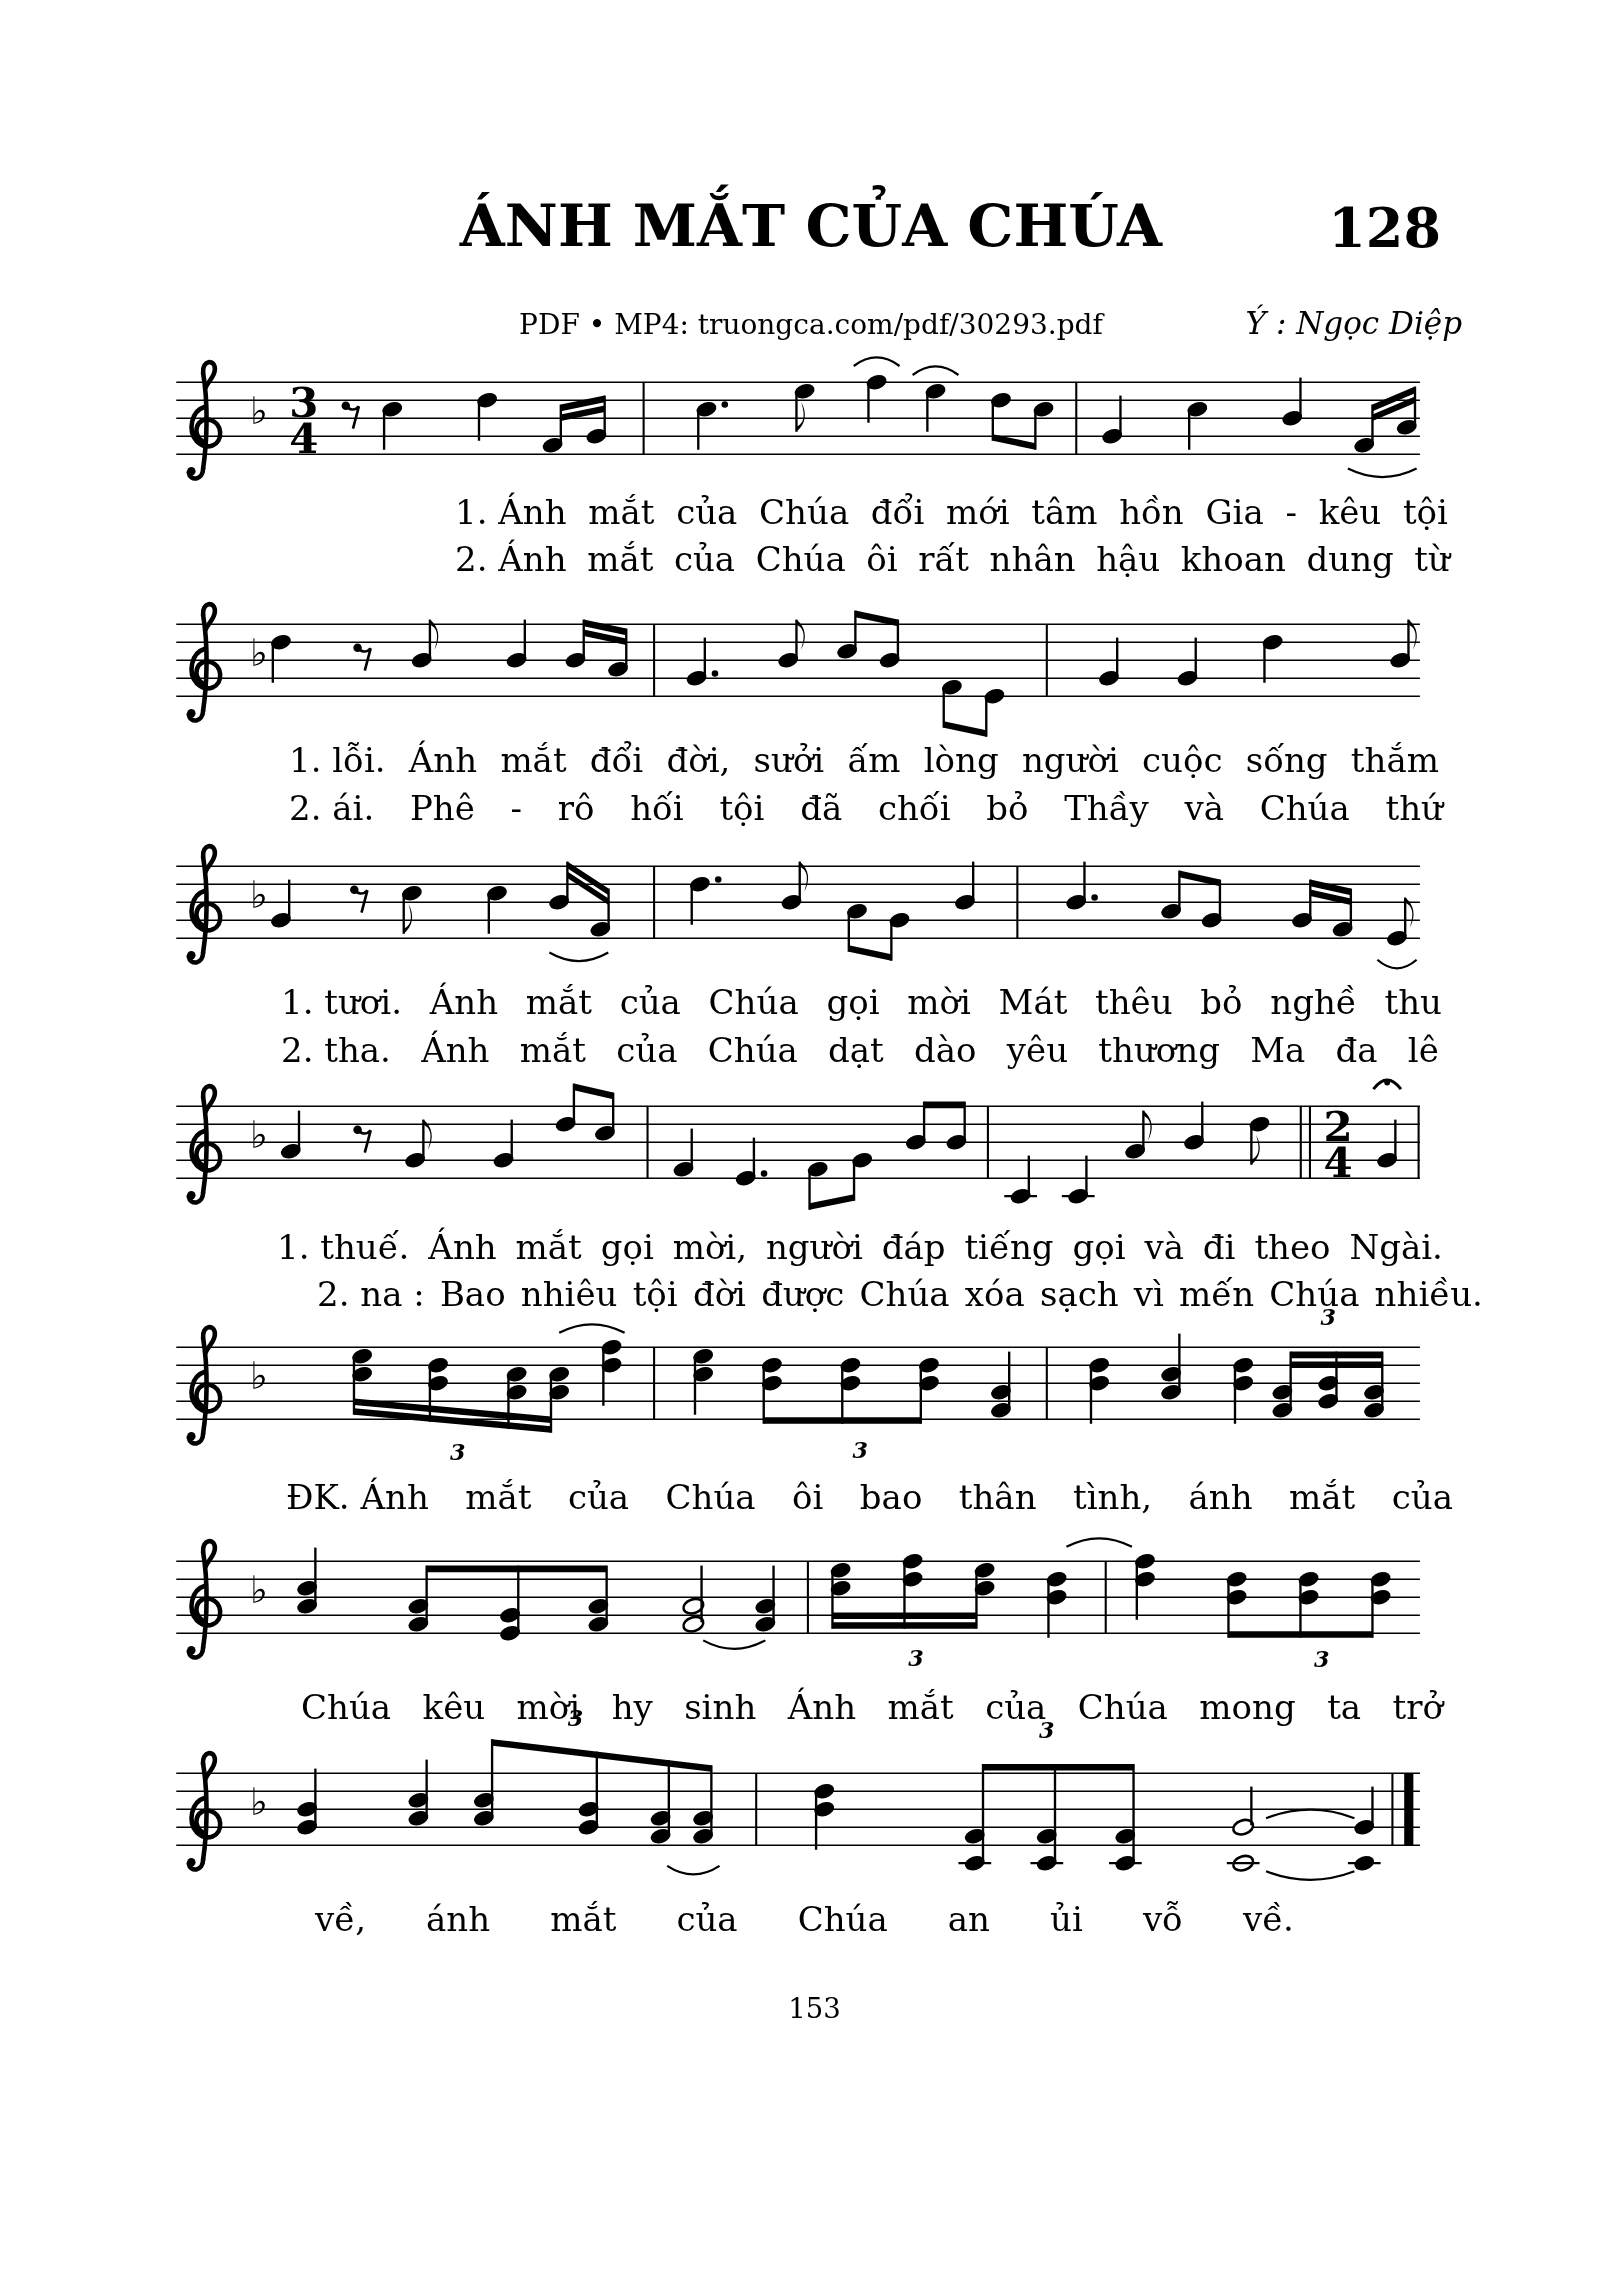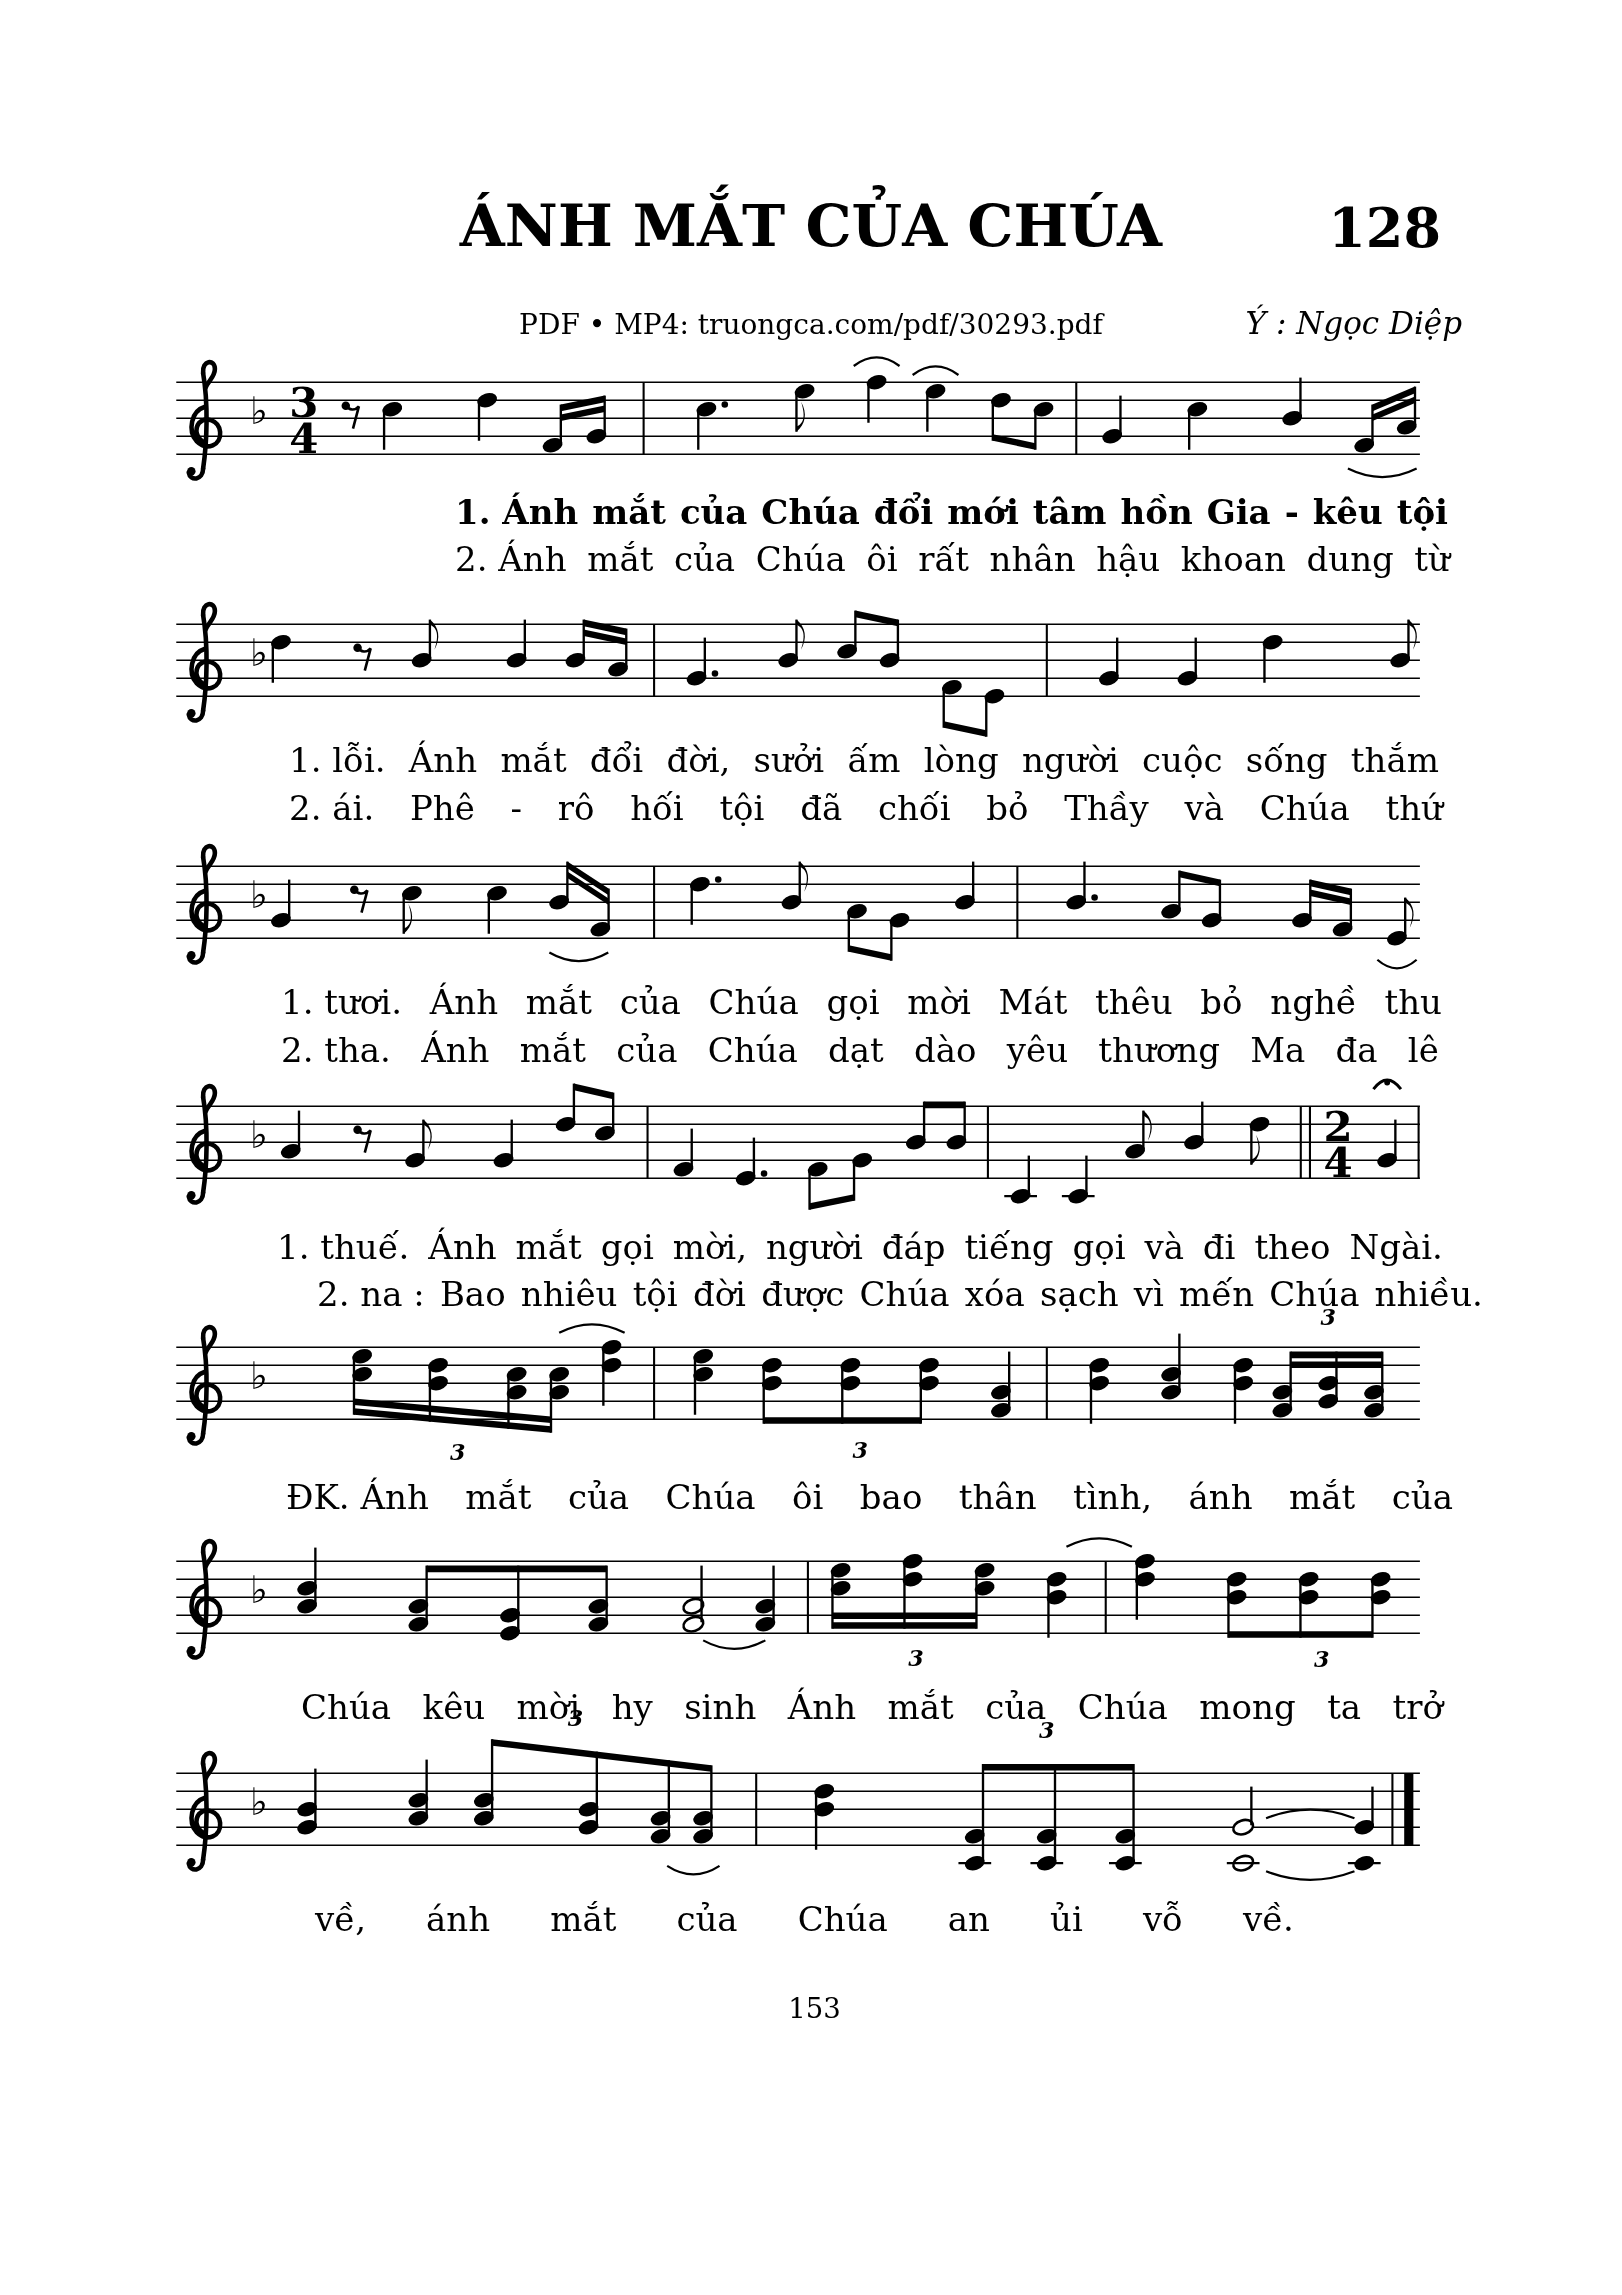--- a/index.html
+++ b/index.html
@@ -491,21 +491,21 @@
         <path d="M1725,259.875 Q1792.5,285.875 1860,259.875" stroke="#000" stroke-width="3.4" fill="none"></path>
         <ellipse cx="1875" cy="192.5" rx="15.5" ry="10.5" transform="rotate(-18 1875 192.5)" fill="#000" stroke="#000" stroke-width="0"></ellipse>
         <ellipse cx="1875" cy="247.5" rx="15.5" ry="10.5" transform="rotate(-18 1875 247.5)" fill="#000" stroke="#000" stroke-width="0"></ellipse>
         <line x1="1850" y1="247.5" x2="1900" y2="247.5" stroke="#000" stroke-width="3.5"></line>
         <line x1="1887.5" y1="189.5" x2="1887.5" y2="130.5" stroke="#000" stroke-width="3.6"></line>
         <line x1="1918" y1="110" x2="1918" y2="220" stroke="#000" stroke-width="3.2"></line>
         <rect x="1936" y="110" width="14" height="110" fill="#000"></rect>
       </svg>
     </div>
   <div id="lyrics">
-      <div class="lyr" style="left: 455px; top: 495px; width: 993px; font-weight: bold;"><span>1. Ánh</span><span>mắt</span><span>của</span><span>Chúa</span><span>đổi</span><span>mới</span><span>tâm</span><span>hồn</span><span>Gia</span><span>-</span><span>kêu</span><span>tội</span></div>
+      <div class="lyr" style="left: 455px; top: 495px; width: 993px;"><span>1. Ánh</span><span>mắt</span><span>của</span><span>Chúa</span><span>đổi</span><span>mới</span><span>tâm</span><span>hồn</span><span>Gia</span><span>-</span><span>kêu</span><span>tội</span></div>
       <div class="lyr" style="left: 455px; top: 542px; width: 995px;"><span>2. Ánh</span><span>mắt</span><span>của</span><span>Chúa</span><span>ôi</span><span>rất</span><span>nhân</span><span>hậu</span><span>khoan</span><span>dung</span><span>từ</span></div>
       <div class="lyr" style="left: 289px; top: 743px; width: 1150px;"><span>1. lỗi.</span><span>Ánh</span><span>mắt</span><span>đổi</span><span>đời,</span><span>sưởi</span><span>ấm</span><span>lòng</span><span>người</span><span>cuộc</span><span>sống</span><span>thắm</span></div>
       <div class="lyr" style="left: 289px; top: 791px; width: 1154px; gap: 7px;"><span>2. ái.</span><span>Phê</span><span>-</span><span>rô</span><span>hối</span><span>tội</span><span>đã</span><span>chối</span><span>bỏ</span><span>Thầy</span><span>và</span><span>Chúa</span><span>thứ</span></div>
       <div class="lyr" style="left: 281px; top: 985px; width: 1161px;"><span>1. tươi.</span><span>Ánh</span><span>mắt</span><span>của</span><span>Chúa</span><span>gọi</span><span>mời</span><span>Mát</span><span>thêu</span><span>bỏ</span><span>nghề</span><span>thu</span></div>
       <div class="lyr" style="left: 281px; top: 1033px; width: 1158px;"><span>2. tha.</span><span>Ánh</span><span>mắt</span><span>của</span><span>Chúa</span><span>dạt</span><span>dào</span><span>yêu</span><span>thương</span><span>Ma</span><span>đa</span><span>lê</span></div>
       <div class="lyr" style="left: 277px; top: 1230px; width: 1166px; gap: 10px;"><span>1. thuế.</span><span>Ánh</span><span>mắt</span><span>gọi</span><span>mời,</span><span>người</span><span>đáp</span><span>tiếng</span><span>gọi</span><span>và</span><span>đi</span><span>theo</span><span>Ngài.</span></div>
       <div class="lyr" style="left: 277px; top: 1277px; width: 1166px; margin-left: 40px;"><span>2. na :</span><span>Bao</span><span>nhiêu</span><span>tội</span><span>đời</span><span>được</span><span>Chúa</span><span>xóa</span><span>sạch</span><span>vì</span><span>mến</span><span>Chúa</span><span>nhiều.</span></div>
       <div class="lyr" style="left: 286px; top: 1480px; width: 1167px;"><span>ĐK. Ánh</span><span>mắt</span><span>của</span><span>Chúa</span><span>ôi</span><span>bao</span><span>thân</span><span>tình,</span><span>ánh</span><span>mắt</span><span>của</span></div>
       <div class="lyr" style="left: 301px; top: 1690px; width: 1142px;"><span>Chúa</span><span>kêu</span><span>mời</span><span>hy</span><span>sinh</span><span>Ánh</span><span>mắt</span><span>của</span><span>Chúa</span><span>mong</span><span>ta</span><span>trở</span></div>
       <div class="lyr" style="left: 315px; top: 1902px; width: 979px;"><span>về,</span><span>ánh</span><span>mắt</span><span>của</span><span>Chúa</span><span>an</span><span>ủi</span><span>vỗ</span><span>về.</span></div>

